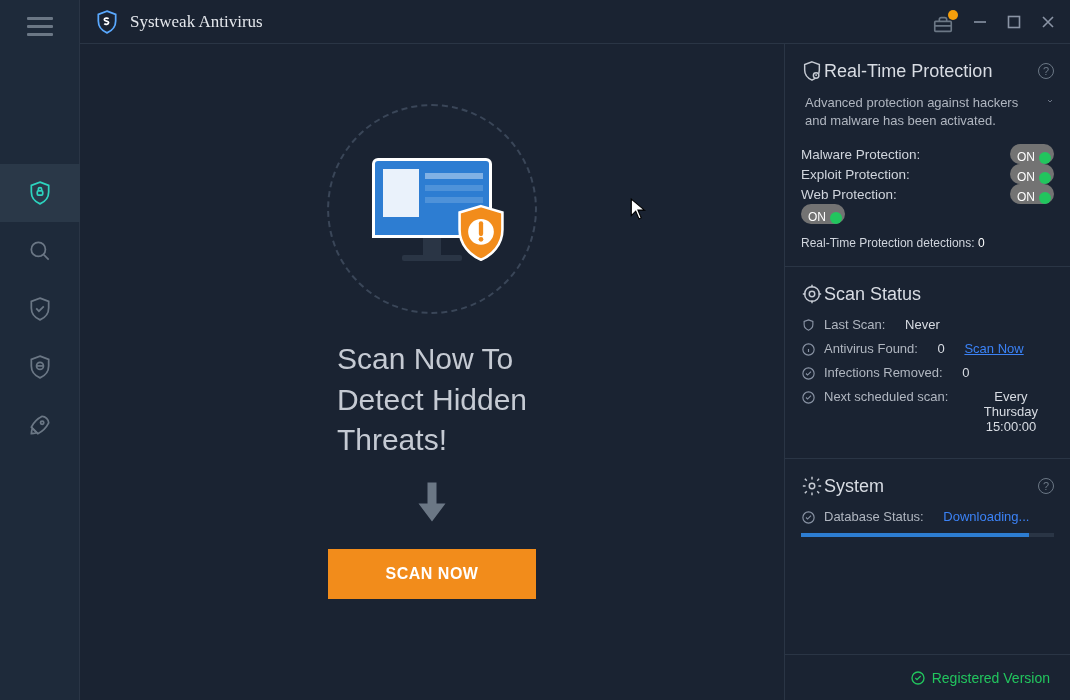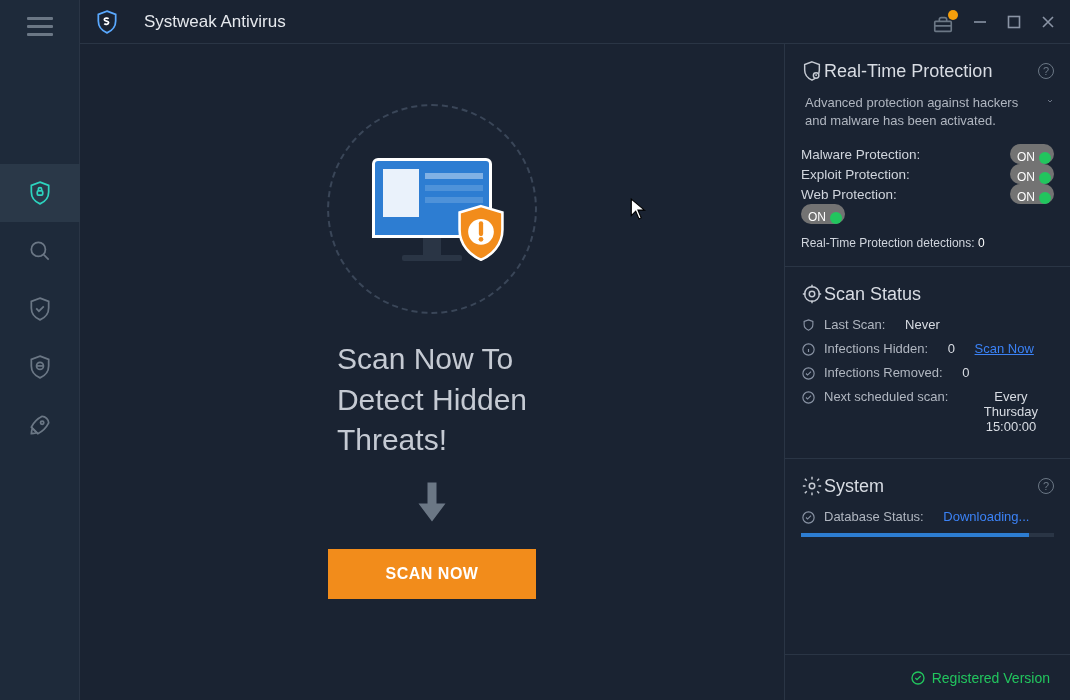--- a/index.html
+++ b/index.html
@@ -30,21 +30,21 @@
   cursor: pointer;
 }
 .nav-item.active { background: #2a3848; }
 .nav-item svg { width: 26px; height: 26px; stroke: #6b7785; fill: none; stroke-width: 1.6; }
 .nav-item.active svg { stroke: #2dd4bf; }
 .main { flex: 1; display: flex; flex-direction: column; }
 .titlebar {
   height: 44px; display: flex; align-items: center; padding: 0 14px;
   border-bottom: 1px solid #2a3545;
 }
-.titlebar .logo { display: flex; align-items: center; gap: 24px; }
+.titlebar .logo { display: flex; align-items: center; gap: 10px; font-family: Liberation Serif, serif; }
 .titlebar .logo svg { width: 26px; height: 26px; }
 .titlebar .title { font-size: 17px; font-weight: 500; color: #e5e8ed; }
 .winctrls { margin-left: auto; display: flex; align-items: center; gap: 18px; }
 .winctrls .ic { width: 16px; height: 16px; cursor: pointer; position: relative; }
 .badge { position: absolute; top: -4px; right: -4px; width: 10px; height: 10px; border-radius: 50%; background: #f59e0b; }
 .content { flex: 1; display: flex; }
 .center {
   flex: 1; display: flex; flex-direction: column; align-items: center;
   padding-top: 55px;
 }
@@ -271,21 +271,21 @@
             <svg viewBox="0 0 24 24">
                 <path d="M12 3l7 2.5v5c0 4-3 7.5-7 9-4-1.5-7-5-7-9v-5L12 3z"></path>
               </svg>
             <span class="lbl">Last Scan:</span>&nbsp;<span class="val">Never</span>
           </div>
           <div class="stat-row">
             <svg viewBox="0 0 24 24">
                 <circle cx="12" cy="12" r="9"></circle>
                 <path d="M12 8v.01M12 11v5"></path>
               </svg>
-            <span class="lbl">Infections Hidden:</span>&nbsp;<span class="val">0</span>&nbsp;<a>Scan Now</a>
+            <span class="lbl">Antivirus Found:</span>&nbsp;<span class="val">0</span>&nbsp;<a>Scan Now</a>
           </div>
           <div class="stat-row">
             <svg viewBox="0 0 24 24">
                 <circle cx="12" cy="12" r="9"></circle>
                 <path d="M8 12l2.5 2.5L16 9"></path>
               </svg>
             <span class="lbl">Infections Removed:</span>&nbsp;<span class="val">0</span>
           </div>
           <div class="stat-row">
             <svg viewBox="0 0 24 24">

